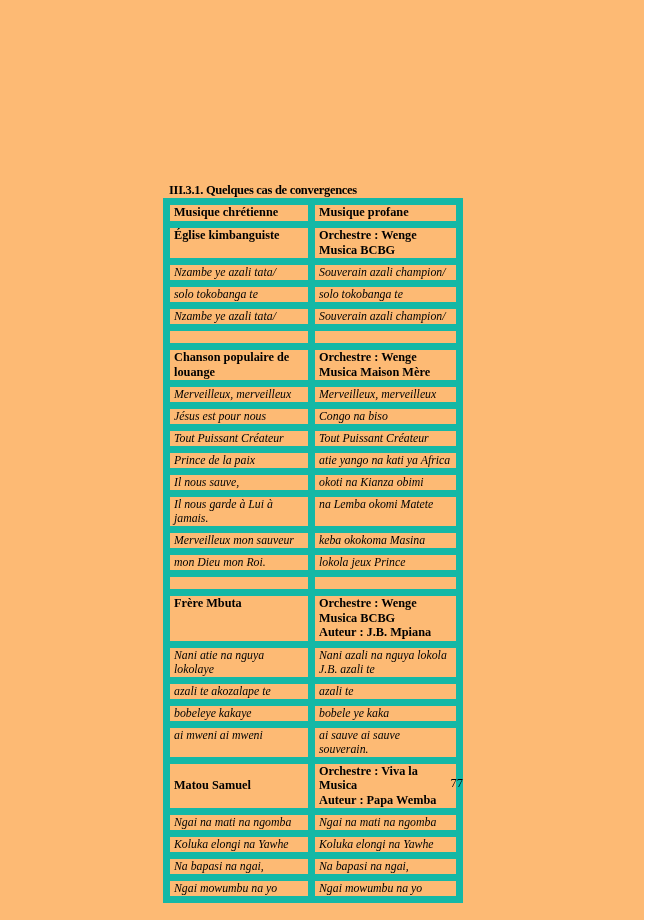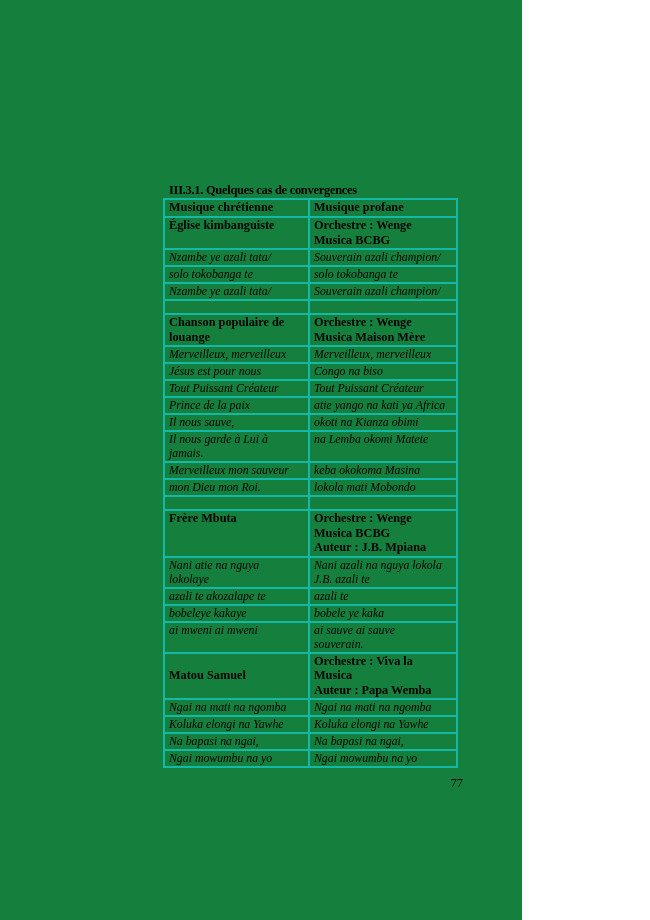--- a/index.html
+++ b/index.html
@@ -10,43 +10,43 @@
   body {
     width: 650px;
     height: 920px;
     position: relative;
     font-family: "Liberation Serif", serif;
     color: #000000;
   }
   .page {
     position: absolute;
     left: 0; top: 0;
-    width: 522px; height: 920px;
-    background: #15803d;
+    width: 644px; height: 920px;
+    background: #fdba74;
   }
   .heading {
     position: absolute;
     left: 169px;
     top: 183px;
     margin: 0;
     font-size: 12.5px;
     font-weight: bold;
     letter-spacing: -0.3px;
     white-space: nowrap;
   }
   .conv-table {
     position: absolute;
     left: 163px;
     top: 198px;
     width: 293px;
     border-collapse: collapse;
     table-layout: fixed;
   }
   .conv-table td {
-    border: 2px solid #14b8a6;
+    border: 7px solid #14b8a6;
     padding: 0 2px 1px 4px;
     vertical-align: top;
     white-space: pre-line;
     font-size: 11.8px;
     line-height: 14px;
     overflow: hidden;
   }
   .row-header td {
     font-weight: bold;
     font-size: 12.3px;
@@ -140,21 +140,21 @@
           <td>Il nous garde à Lui à
 jamais.</td>
           <td>na Lemba okomi Matete</td>
         </tr>
         <tr class="row-lyric">
           <td>Merveilleux mon sauveur</td>
           <td>keba okokoma Masina</td>
         </tr>
         <tr class="row-lyric">
           <td>mon Dieu mon Roi.</td>
-          <td>lokola mati Mobondo</td>
+          <td>lokola jeux Prince</td>
         </tr>
         <tr class="row-spacer">
           <td></td>
           <td></td>
         </tr>
         <tr class="row-section">
           <td>Frère Mbuta</td>
           <td>Orchestre : Wenge
 Musica BCBG
 Auteur : J.B. Mpiana</td>

